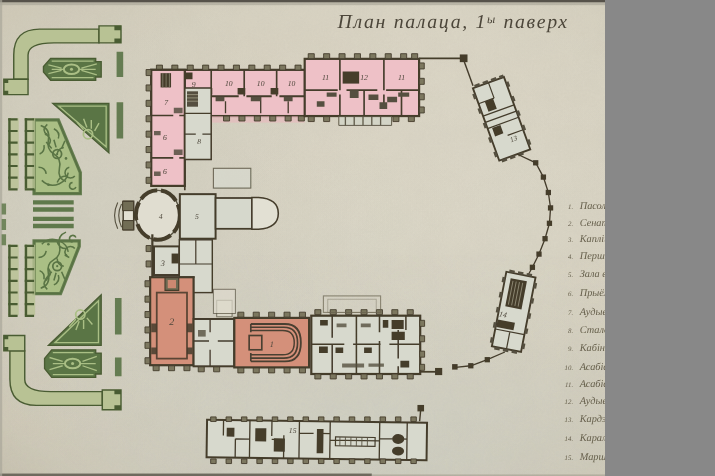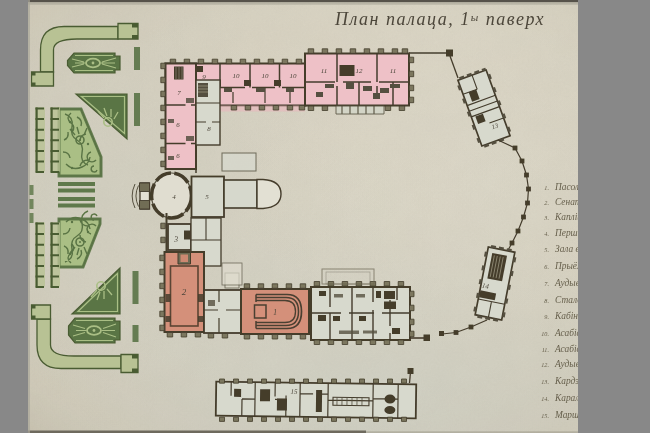--- a/index.html
+++ b/index.html
@@ -1,15 +1,15 @@
 <!DOCTYPE html>
 <html><head><meta charset="utf-8">
 <style>
 html,body{margin:0;padding:0;background:#888;}
-#page{width:550px;height:433px;position:relative;overflow:hidden;font-family:"Liberation Serif",serif;margin-left:28px;}
+#page{width:550px;height:433px;position:relative;overflow:hidden;font-family:"Liberation Serif",serif;}
 </style></head><body>
 <div id="page">
 <svg width="650" height="433" viewBox="0 0 650 433">
 <defs>
 <radialGradient id="vig" cx="50%" cy="45%" r="75%">
 <stop offset="0%" stop-color="#ddd8c7"></stop>
           <stop offset="60%" stop-color="#d6d1c0"></stop>
           <stop offset="88%" stop-color="#cdc8b6"></stop>
           <stop offset="100%" stop-color="#c1bcaa"></stop>
 </radialGradient>

